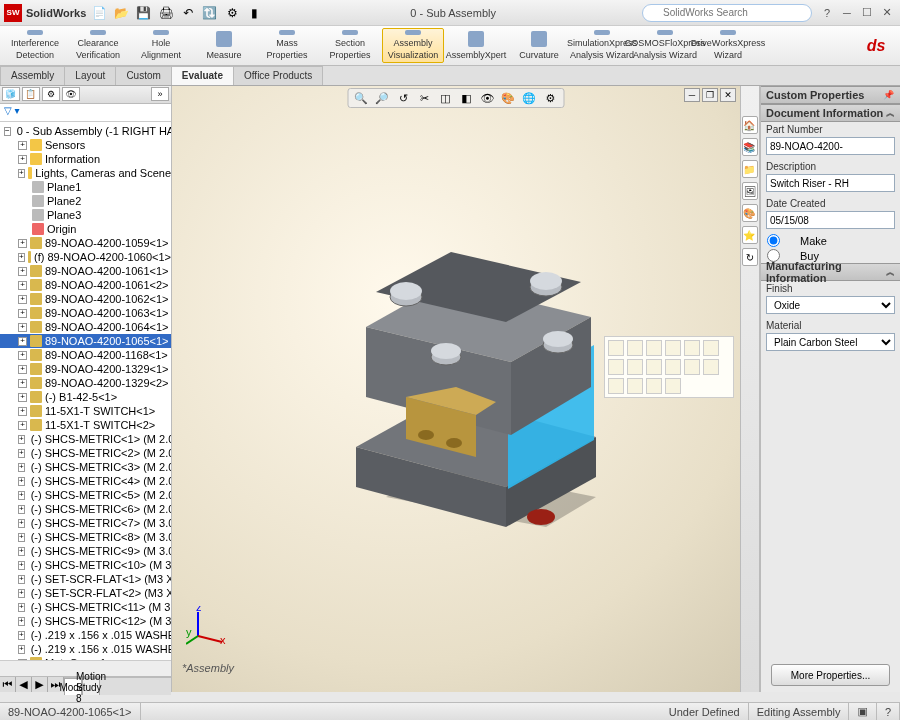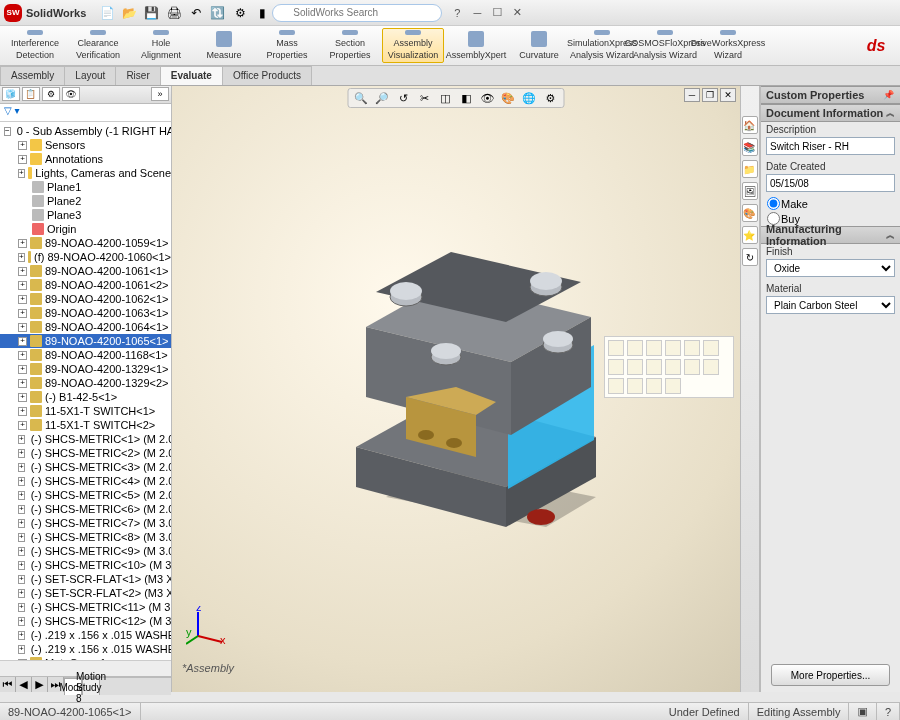--- a/index.html
+++ b/index.html
@@ -1,21 +1,21 @@
 <!DOCTYPE html>
 <html><head>
 <meta charset="utf-8">
 <style>
 * { margin:0; padding:0; box-sizing:border-box; font-family:Tahoma,Arial,sans-serif; font-size:11px; }
 body { width:900px; height:720px; background:#e8e8e8; overflow:hidden; position:relative; }
 
 
 .titlebar { height:26px; background:linear-gradient(#f4f4f4,#e0e0e0); display:flex; align-items:center; padding:0 4px; border-bottom:1px solid #ccc; }
-.titlebar .logo { width:18px; height:18px; background:#cc0000; border-radius:6px; margin-right:4px; display:inline-flex; align-items:center; justify-content:center; color:#fff; font-size:8px; font-weight:bold;}
-.titlebar .appname { font-weight:bold; color:#333; margin-right:12px; }
+.titlebar .logo { width:18px; height:18px; background:#cc0000; border-radius:0; margin-right:4px; display:inline-flex; align-items:center; justify-content:center; color:#fff; font-size:8px; font-weight:bold;}
+.titlebar .appname { font-weight:bold; color:#333; margin-right:4px; }
 .titlebar .qat { display:flex; gap:2px; }
 .titlebar .qat span { width:20px; height:18px; display:inline-flex; align-items:center; justify-content:center; border:1px solid transparent; border-radius:2px; cursor:pointer; font-size:12px;}
 .titlebar .doc-title { flex:1; text-align:center; color:#444; }
 .titlebar .search { width:170px; height:18px; border:1px solid #a9c7e8; border-radius:9px; background:#fff; padding:0 6px 0 20px; position:relative; font-size:10px; }
 .titlebar .search::before { content:"🔍"; position:absolute; left:4px; top:1px; font-size:10px; }
 .titlebar .wincontrols { display:flex; gap:2px; margin-left:6px; }
 .titlebar .wincontrols span { width:18px; height:16px; display:inline-flex; align-items:center; justify-content:center; cursor:pointer; font-size:11px; color:#555;}
 
 
 .ribbon { height:40px; background:linear-gradient(#fdfdfd,#e9e9e9); border-bottom:1px solid #bbb; display:flex; padding:2px 4px; gap:1px; }
@@ -71,21 +71,21 @@
 .taskpane { width:20px; background:linear-gradient(#f0f0f0,#dcdcdc); border-left:1px solid #bbb; border-right:1px solid #bbb; display:flex; flex-direction:column; gap:4px; padding-top:30px; align-items:center;}
 .taskpane span { width:16px; height:18px; border:1px solid #aaa; background:#fff; border-radius:2px; cursor:pointer; display:inline-flex; align-items:center; justify-content:center; font-size:10px;}
 
 
 .right { width:140px; background:#eaeaea; border-left:1px solid #bbb; display:flex; flex-direction:column; overflow-y:auto; }
 .panelhdr { height:18px; background:linear-gradient(#d7d7d7,#c2c2c2); border-bottom:1px solid #999; border-top:1px solid #999; font-weight:bold; font-size:10px; display:flex; align-items:center; padding:0 5px; justify-content:space-between; color:#333;}
 .panelhdr .chev{ font-size:9px; color:#666; cursor:pointer;}
 .right .field { padding:2px 5px 4px; }
 .right .field label { display:block; font-size:10px; margin-bottom:2px; color:#333;}
 .right .field input, .right .field select { width:100%; height:18px; border:1px solid #9ab; font-size:10px; padding:0 3px; background:#fff;}
-.right .radio { padding:1px 6px; font-size:10px; display:flex; align-items:center; gap:1px;}
+.right .radio { padding:1px 6px; font-size:10px; display:flex; align-items:center; gap:20px;}
 .right .morebtn { margin:auto 10px 6px; height:22px; background:linear-gradient(#fefefe,#ddd); border:1px solid #999; border-radius:3px; font-size:10px; cursor:pointer;}
 
 
 .status { position:absolute; bottom:0; left:0; right:0; height:18px; background:linear-gradient(#f0f0f0,#dedede); border-top:1px solid #bbb; display:flex; align-items:center; font-size:10px; color:#444;}
 .status .cell { padding:0 8px; border-right:1px solid #bbb; height:100%; display:flex; align-items:center;}
 .status .spacer{ flex:1; }
 
 
 .model svg { width:100%; height:100%; }
 </style>
@@ -98,20 +98,21 @@
   <div class="qat">
     <span>📄</span>
     <span>📂</span>
     <span>💾</span>
     <span>🖨</span>
     <span>↶</span>
     <span>🔃</span>
     <span>⚙</span>
     <span>▮</span>
   </div>
+  <div class="doc-title">0 - Sub Assembly</div>
   <input class="search" placeholder="SolidWorks Search" style="">
   <div class="wincontrols">
     <span>?</span>
     <span>─</span>
     <span>☐</span>
     <span>✕</span>
   </div>
 </div>
 
 <div class="ribbon" id="ribbon">
@@ -126,21 +127,21 @@
     <div class="tool"><span class="ic"></span>Curvature</div>
     <div class="tool"><span class="ic"></span>SimulationXpress<br>Analysis Wizard</div>
     <div class="tool"><span class="ic"></span>COSMOSFloXpress<br>Analysis Wizard</div>
     <div class="tool"><span class="ic"></span>DriveWorksXpress<br>Wizard</div>
     <div class="swlogo">ds</div>
 </div>
 
 <div class="cmtabs" id="cmtabs">
     <span>Assembly</span>
     <span>Layout</span>
-    <span>Riser</span>
+    <span>Custom</span>
     <span class="active">Evaluate</span>
     <span>Office Products</span>
   </div>
 
 <div class="main">
 
   <div class="left">
     <div class="tabstrip">
       <span>🧊</span>
       <span>📋</span>
@@ -156,21 +157,21 @@
           <span>0 - Sub Assembly  (-1 RIGHT HAND - HOUSIN</span>
         </div>
         <div class="node indent1">
           <span class="exp">+</span>
           <span class="ic folder"></span>
           <span>Sensors</span>
         </div>
         <div class="node indent1">
           <span class="exp">+</span>
           <span class="ic folder"></span>
-          <span>Annotations</span>
+          <span>Information</span>
         </div>
         <div class="node indent1">
           <span class="exp">+</span>
           <span class="ic folder"></span>
           <span>Lights, Cameras and Scene</span>
         </div>
         <div class="node indent1">
           <span style="width:11px;display:inline-block"></span>
           <span class="ic plane"></span>
           <span>Plane1</span>
@@ -458,20 +459,24 @@
   <div class="right">
     <div class="panelhdr">
       <span>Custom Properties</span>
       <span class="chev">📌</span>
     </div>
     <div class="panelhdr">
       <span>Document Information</span>
       <span class="chev">︽</span>
     </div>
     <div class="field">
+      <label>Part Number</label>
+      <input value="89-NOAO-4200-" style="">
+    </div>
+    <div class="field">
       <label>Description</label>
       <input value="Switch Riser - RH" style="">
     </div>
     <div class="field">
       <label>Date Created</label>
       <input value="05/15/08" style="">
     </div>
     <div class="radio">
         <input type="radio" checked="" style="">
         <span>Make</span>

